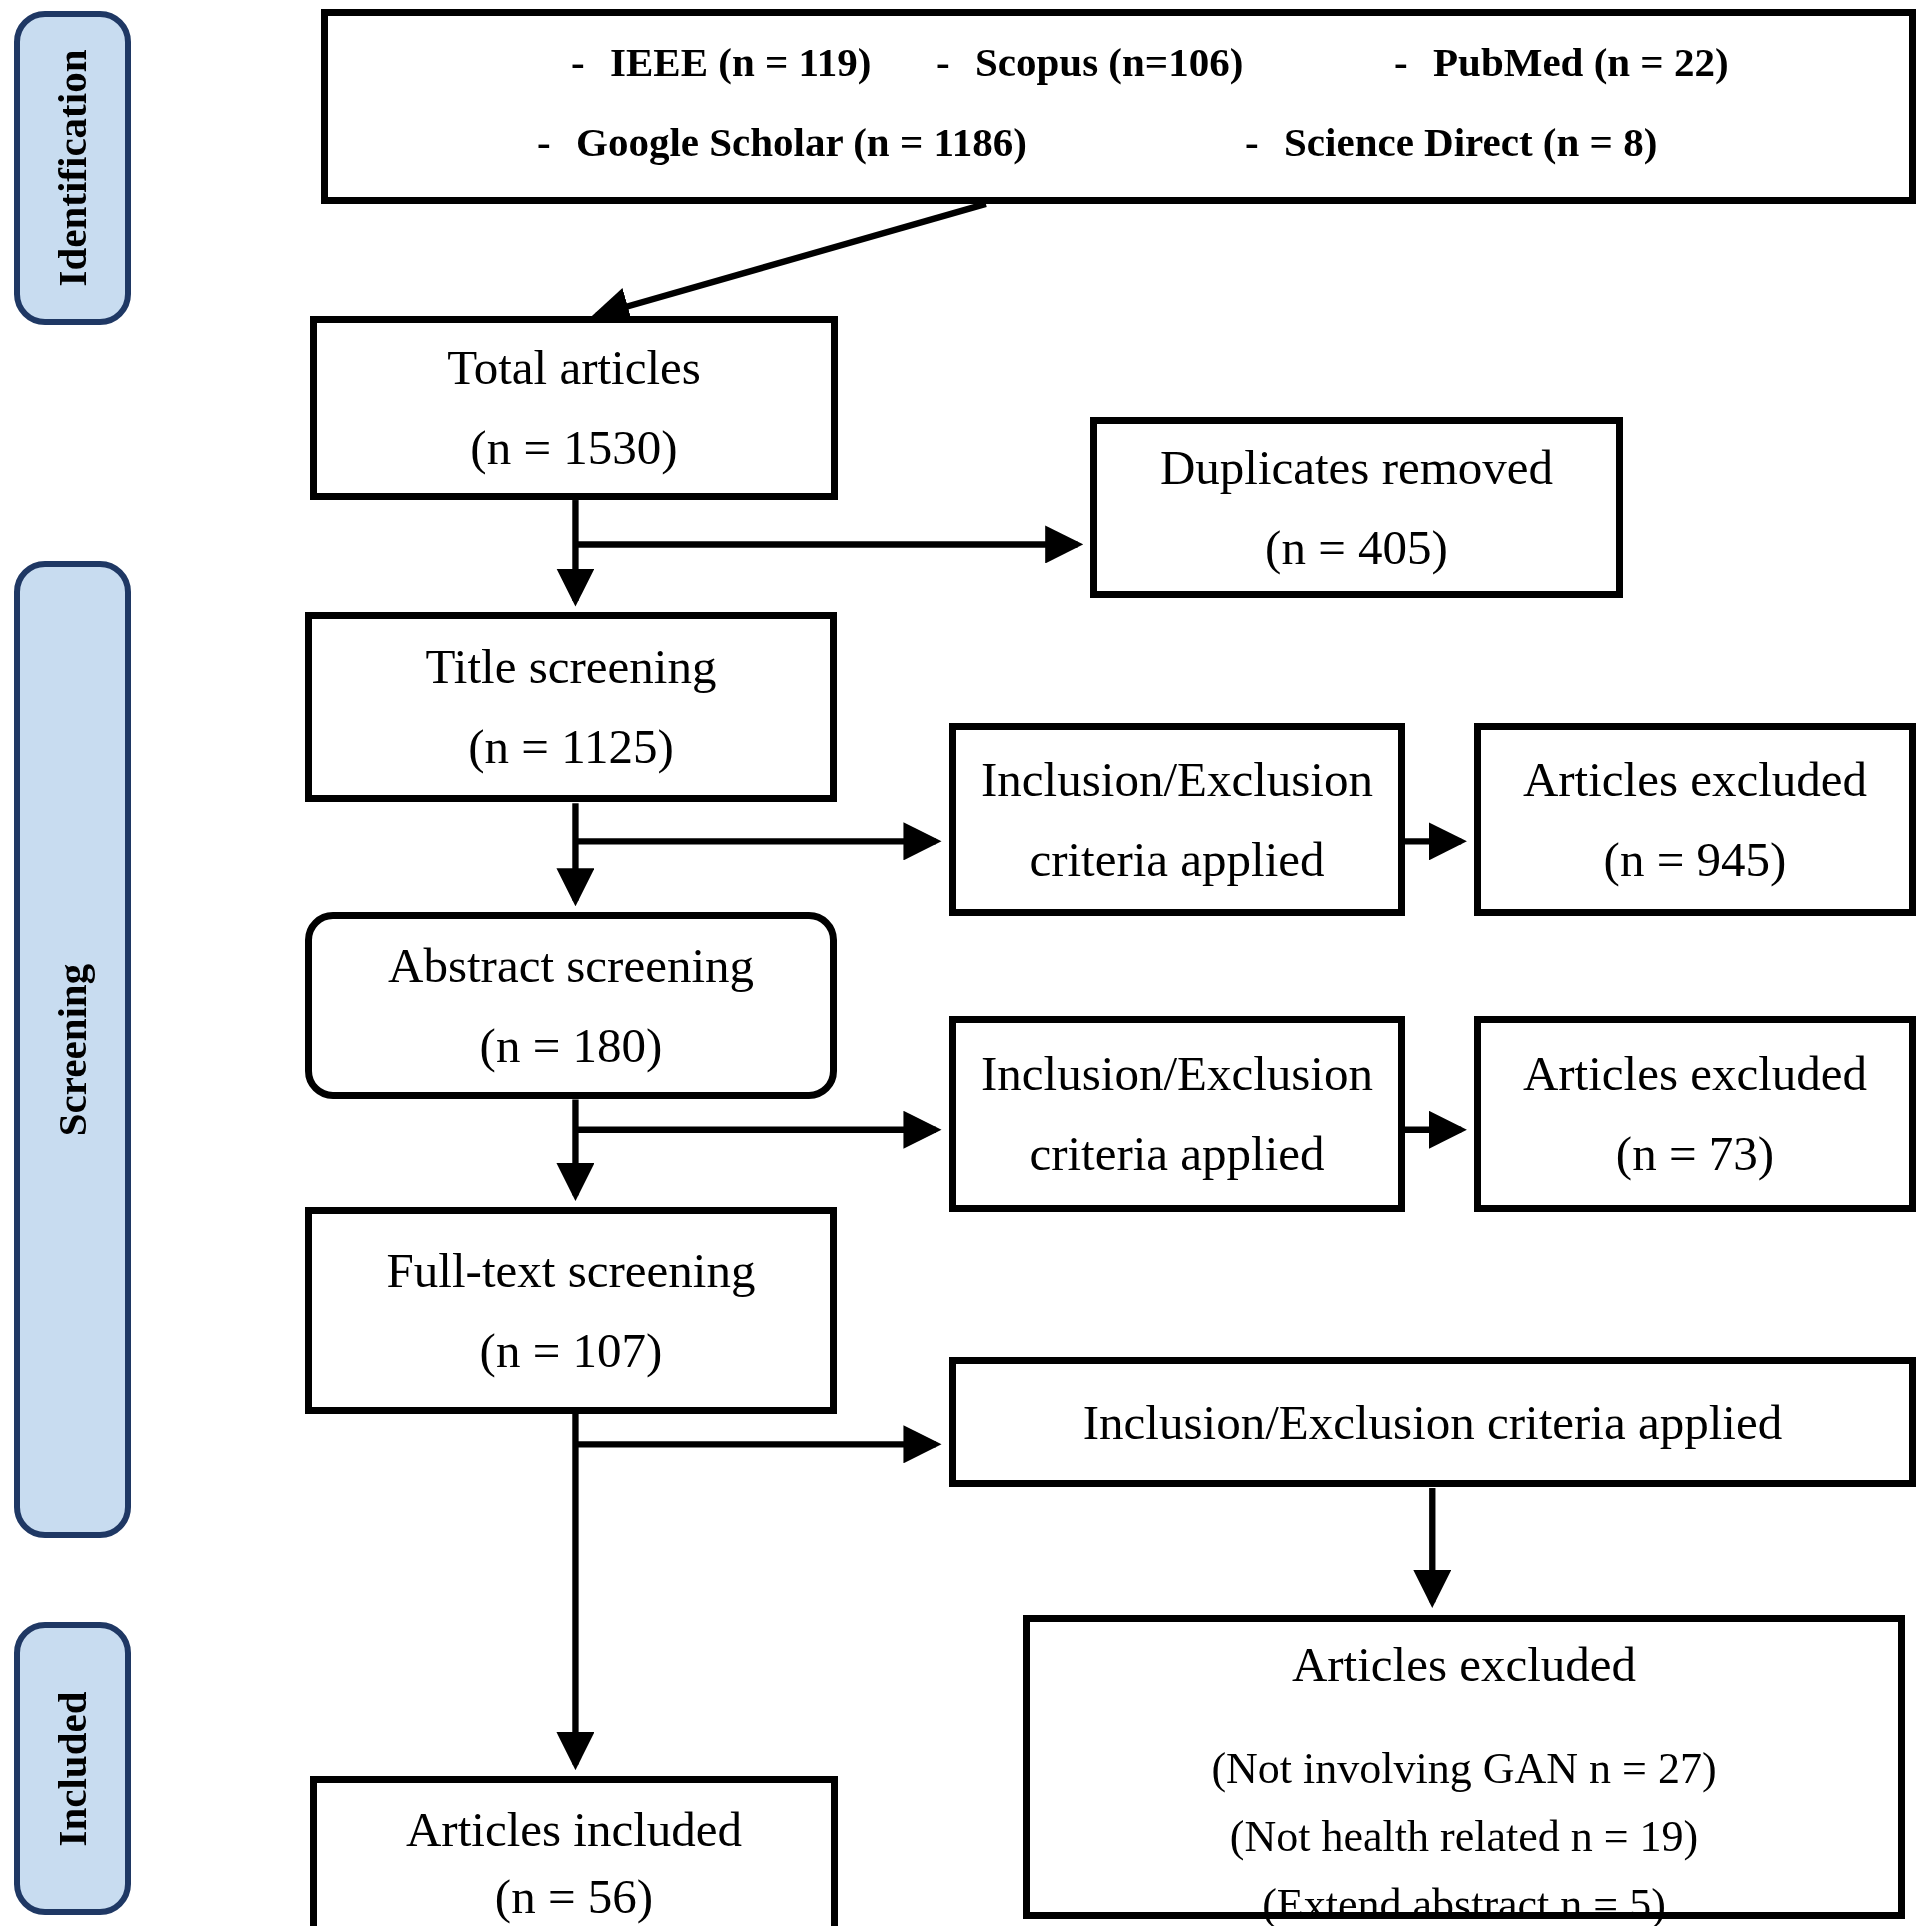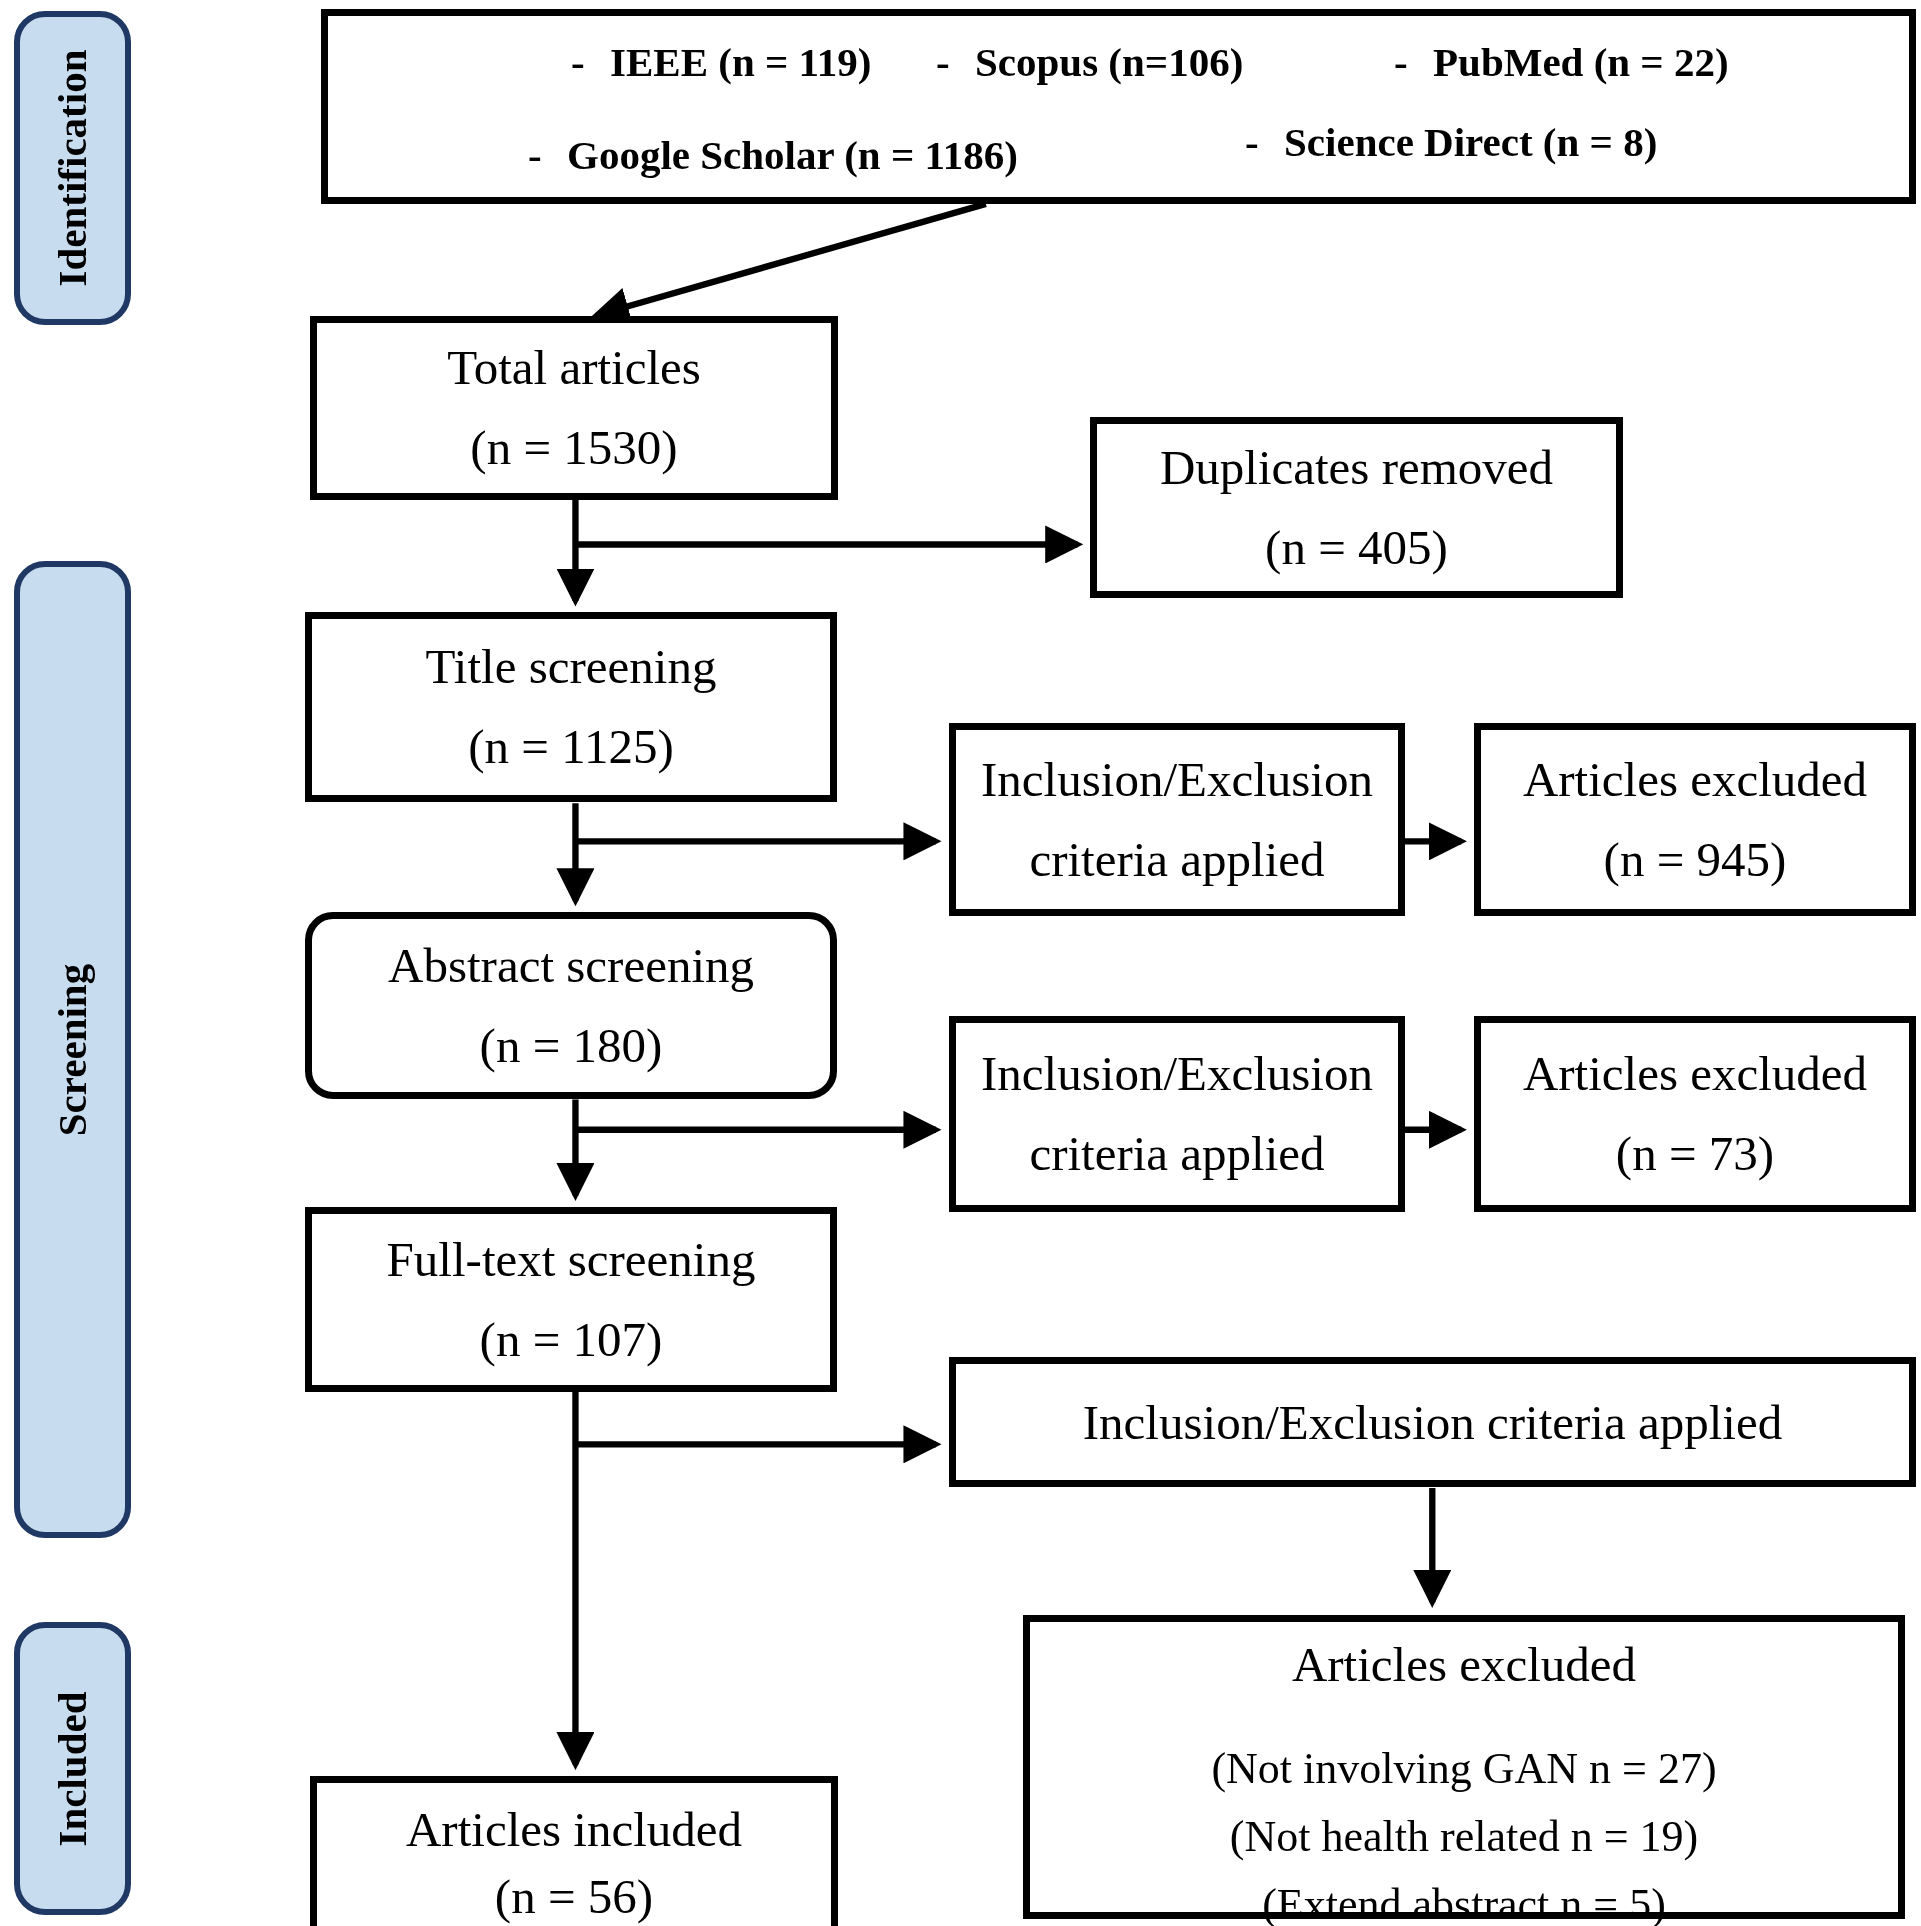--- a/index.html
+++ b/index.html
@@ -26,31 +26,31 @@
   .fbox{
     position:absolute;background:#fff;border:7.8px solid #000;box-sizing:border-box;
     display:flex;flex-direction:column;align-items:center;justify-content:center;
     text-align:center;z-index:2;font-size:49px;line-height:80px;
   }
   .box-sources{left:321px;top:8.5px;width:1595px;height:195px;display:block;}
   .src-item{position:absolute;font-weight:bold;font-size:41px;white-space:nowrap;line-height:49px;}
   .src-bullet{display:inline-block;margin-right:25.4px;}
   .src-r1{top:22.6px;}  .src-r2{top:102px;}
   .src-p1{left:243px;} .src-p2{left:608px;} .src-p3{left:1066px;}
-  .src-p4{left:200px;margin-top:13px;} .src-p5{left:917px;}
+  .src-p4{left:209px;} .src-p5{left:917px;}
 
   .box-total{left:310px;top:316px;width:528px;height:184px;}
   .box-duplicates{left:1090px;top:417px;width:533px;height:181px;}
   .box-title-screening{left:305px;top:612px;width:532px;height:190px;}
   .box-criteria-title{left:949px;top:723px;width:456px;height:193px;}
   .box-excluded-title{left:1474px;top:723px;width:442px;height:193px;}
   .box-abstract-screening{left:305px;top:912px;width:532px;height:187px;border-radius:28px;}
   .box-criteria-abstract{left:949px;top:1016px;width:456px;height:196px;}
   .box-excluded-abstract{left:1474px;top:1016px;width:442px;height:196px;}
-  .box-fulltext-screening{left:305px;top:1207px;width:532px;height:185px;}
+  .box-fulltext-screening{left:305px;top:1207px;width:532px;height:207px;}
   .box-criteria-fulltext{left:949px;top:1357px;width:967px;height:130px;line-height:63px;}
   .box-excluded-final{left:1023px;top:1615px;width:882px;height:304px;justify-content:flex-start;padding-top:10px;}
   .box-included{left:310px;top:1776px;width:528px;height:174px;line-height:67px;}
 
   .exf-title{font-size:49px;line-height:66px;}
   .exf-reasons{margin-top:37px;font-size:44px;line-height:68px;}
   .bl{display:block;}
 </style>
 </head>
 <body>

